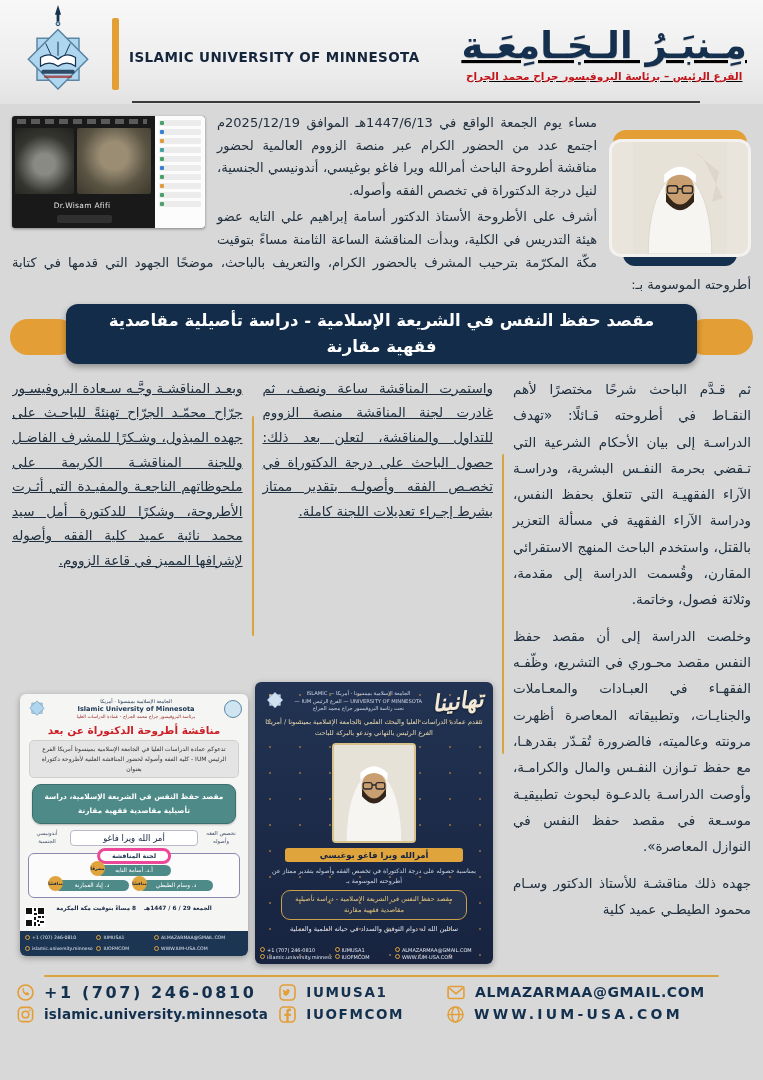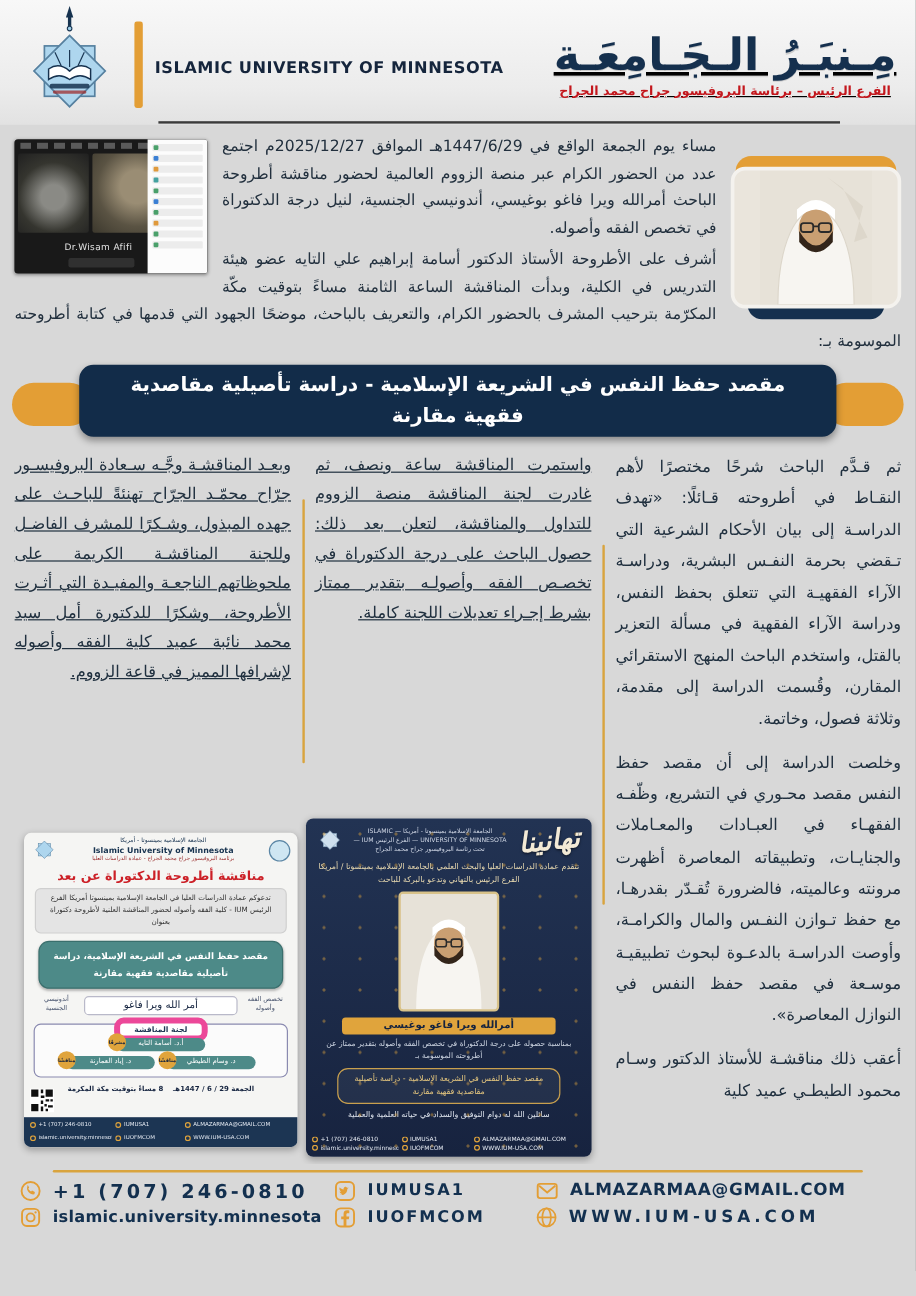--- a/index.html
+++ b/index.html
@@ -19,21 +19,21 @@
   .masthead-sub{font-size:10.5px;font-weight:bold;color:#c3161c;margin-top:4px;}
 
   
   .headline-banner{margin:3px 12px 0;background:#e7e7e7;border-radius:16px;text-align:center;padding:6px 4px 8px;
                    box-shadow:0 1px 2px rgba(0,0,0,.12);}
   .headline{color:#d01f26;font-weight:900;font-size:21.5px;}
 
   
   .intro{padding:8px 12px 0;font-size:13px;line-height:1.74;color:#22303e;text-align:justify;min-height:186px;direction:rtl;}
   .intro p{margin:0 0 4px;}
-  .zoom-shot{float:left;width:161px;height:112px;margin:4px 12px 4px 0;position:relative;background:#191919;
+  .zoom-shot{float:left;width:193px;height:112px;margin:4px 12px 4px 0;position:relative;background:#191919;
              border-radius:3px;overflow:hidden;box-shadow:0 1px 3px rgba(0,0,0,.4);}
   .zs-topbar{position:absolute;top:3px;left:5px;width:130px;height:5px;
              background:repeating-linear-gradient(90deg,#5a5a5a 0 9px,transparent 9px 14px);}
   .zs-main{position:absolute;left:3px;top:12px;width:136px;height:66px;display:flex;gap:3px;}
   .zs-tile{border-radius:2px;flex:1;}
   .zs-tile-a{flex:1.25;background:radial-gradient(circle at 50% 42%,#9a8d74 0 26%,#5a5343 62%,#3c382d 100%);}
   .zs-tile-b{background:radial-gradient(circle at 50% 55%,#8a8a85 0 22%,#35352f 62%,#202020 100%);}
   .zs-label{position:absolute;top:83px;left:0;width:140px;text-align:center;color:#e2e2e2;font-size:7.5px;letter-spacing:.3px;}
   .zs-bottombar{position:absolute;bottom:5px;left:45px;width:55px;height:8px;background:#303030;border-radius:2px;}
   .zs-panel{position:absolute;top:0;right:0;width:50px;height:100%;background:#fcfcfc;padding:4px 3px;}
@@ -106,21 +106,21 @@
   .pw-title{color:#cc2027;font-weight:900;font-size:10.5px;text-align:center;margin-top:3px;}
   .pw-invite{margin:4px 9px 0;background:#e4e4e4;border:1px solid #cfcfcf;border-radius:5px;font-size:6px;
              text-align:center;padding:3px 5px;line-height:1.7;color:#333;}
   .pw-thesis{margin:6px 12px 0;background:#4d8a88;color:#fff;border-radius:9px;font-size:7.4px;font-weight:bold;
              text-align:center;padding:5px 6px;line-height:1.85;border:1px solid #3a6f6d;box-shadow:0 1px 2px rgba(0,0,0,.25);}
   .pw-resrow{display:flex;align-items:center;gap:4px;margin:6px 8px 0;font-size:5.4px;color:#44506a;}
   .pw-side{flex:0 0 auto;max-width:38px;text-align:center;line-height:1.4;}
   .pw-name{flex:1;background:#fff;border:1px solid #b9b9c9;border-radius:4px;text-align:center;font-weight:normal;
            font-size:8.6px;color:#14233f;padding:2px 0;}
   .pw-committee{margin:7px 8px 0;border:1px solid #8a8ab0;border-radius:6px;padding:7px 5px 6px;position:relative;background:#fbfbfb;}
-  .pw-comm-title{position:absolute;top:-6px;right:50%;transform:translateX(50%);background:#fff;border:5px solid #ec4899;
+  .pw-comm-title{position:absolute;top:-6px;right:50%;transform:translateX(50%);background:#fff;border:3px solid #ec4899;
                  border-radius:8px;font-size:6.4px;font-weight:bold;color:#1c3553;padding:1px 12px;white-space:nowrap;}
   .pw-pill-row{display:flex;justify-content:center;gap:10px;margin-top:4px;}
   .pw-pill{position:relative;background:#4d8a88;color:#fff;font-size:5.8px;border-radius:8px;padding:2.5px 10px;
            min-width:74px;text-align:center;}
   .pw-badge{position:absolute;left:-7px;top:-4px;background:#E0A43C;border-radius:50%;width:15px;height:15px;
             font-size:4.2px;color:#14233f;display:flex;align-items:center;justify-content:center;font-weight:bold;}
   .pw-date{display:flex;justify-content:center;gap:8px;font-size:5.8px;font-weight:bold;color:#14233f;margin-top:7px;}
   .pw-qr{position:absolute;left:5px;bottom:29px;width:20px;height:20px;}
   .pw-foot{position:absolute;left:0;right:0;bottom:0;height:25px;background:#1c3553;color:#e6ebf3;display:grid;
            grid-template-columns:1fr .8fr 1.3fr;font-size:4.6px;align-items:center;padding:2px 5px;gap:1px 3px;direction:ltr;}
@@ -207,36 +207,36 @@
           <path d="M16 120 C16 76 27 38 50 34 C73 38 84 76 84 120 Z" fill="#f7f5f1" stroke="#dcd6ca" stroke-width="1"></path>
           <ellipse cx="50" cy="52" rx="15.5" ry="18.5" fill="#c99f72"></ellipse>
           <path d="M33 44 Q50 26 67 44 L67 35 Q50 18 33 35 Z" fill="#ffffff"></path>
           <path d="M35 54 Q50 80 65 54 L65 64 Q50 82 35 64 Z" fill="#33251a"></path>
           <rect x="36.5" y="47" width="11" height="8" rx="2.5" fill="none" stroke="#2a2a2a" stroke-width="1.6"></rect>
           <rect x="52.5" y="47" width="11" height="8" rx="2.5" fill="none" stroke="#2a2a2a" stroke-width="1.6"></rect>
           <line x1="47.5" y1="50" x2="52.5" y2="50" stroke="#2a2a2a" stroke-width="1.6"></line>
         </svg>
       </div>
     </div>
-    <p>مساء يوم الجمعة الواقع في 1447/6/29هـ الموافق 2025/12/27م اجتمع عدد من الحضور الكرام عبر منصة الزووم العالمية لحضور مناقشة أطروحة الباحث أمرالله ويرا فاغو بوغيسي، أندونيسي الجنسية، لنيل درجة الدكتوراة في تخصص الفقه وأصوله.</p>
+    <p>مساء يوم الجمعة الواقع في 1447/6/13هـ الموافق 2025/12/19م اجتمع عدد من الحضور الكرام عبر منصة الزووم العالمية لحضور مناقشة أطروحة الباحث أمرالله ويرا فاغو بوغيسي، أندونيسي الجنسية، لنيل درجة الدكتوراة في تخصص الفقه وأصوله.</p>
     <p>أشرف على الأطروحة الأستاذ الدكتور أسامة إبراهيم علي التايه عضو هيئة التدريس في الكلية، وبدأت المناقشة الساعة الثامنة مساءً بتوقيت مكّة المكرّمة بترحيب المشرف بالحضور الكرام، والتعريف بالباحث، موضحًا الجهود التي قدمها في كتابة أطروحته الموسومة بـ:</p>
     <div style="clear:both"></div>
   </div>
 
   <div class="thesis-wrap">
     <div class="pill pill-l"></div>
     <div class="pill pill-r"></div>
     <div class="thesis-banner">مقصد حفظ النفس في الشريعة الإسلامية - دراسة تأصيلية مقاصدية فقهية مقارنة</div>
   </div>
 
   <div class="body-grid">
     <div class="col col-right">
       <p>ثم قـدَّم الباحث شرحًا مختصرًا لأهم النقـاط في أطروحته قـائلًا: «تهدف الدراسـة إلى بيان الأحكام الشرعية التي تـقضي بحرمة النفـس البشرية، ودراسـة الآراء الفقهيـة التي تتعلق بحفظ النفس، ودراسة الآراء الفقهية في مسألة التعزير بالقتل، واستخدم الباحث المنهج الاستقرائي المقارن، وقُسمت الدراسة إلى مقدمة، وثلاثة فصول، وخاتمة.</p>
       <p>وخلصت الدراسة إلى أن مقصد حفظ النفس مقصد محـوري في التشريع، وظّفـه الفقهـاء في العبـادات والمعـاملات والجنايـات، وتطبيقاته المعاصرة أظهرت مرونته وعالميته، فالضرورة تُقـدّر بقدرهـا، مع حفظ تـوازن النفـس والمال والكرامـة، وأوصت الدراسـة بالدعـوة لبحوث تطبيقيـة موسـعة في مقصد حفظ النفس في النوازل المعاصرة».</p>
-      <p>أعقب ذلك مناقشـة للأستاذ الدكتور وسـام محمود الطيطـي عميد كلية</p>
+      <p>جهده ذلك مناقشـة للأستاذ الدكتور وسـام محمود الطيطـي عميد كلية</p>
     </div>
     <div class="vsep"></div>
     <div class="left-zone">
       <div class="two-cols">
         <div class="col col-mid">
           <p>واستمرت المناقشة ساعة ونصف، ثم غادرت لجنة المناقشة منصة الزووم للتداول والمناقشة، لتعلن بعد ذلك: حصول الباحث على درجة الدكتوراة في تخصـص الفقه وأصولـه بتقدير ممتاز بشرط إجـراء تعديلات اللجنة كاملة.</p>
         </div>
         <div class="vsep2"></div>
         <div class="col col-left">
           <p>وبعـد المناقشـة وجَّـه سـعادة البروفيسـور جرّاح محمّـد الجرّاح تهنئةً للباحـث على جهده المبذول، وشـكرًا للمشرف الفاضـل وللجنة المناقشـة الكريمة على ملحوظاتهم الناجعـة والمفيـدة التي أثـرت الأطروحة، وشكرًا للدكتورة أمل سيد محمد نائبة عميد كلية الفقه وأصوله لإشرافها المميز في قاعة الزووم.</p>

